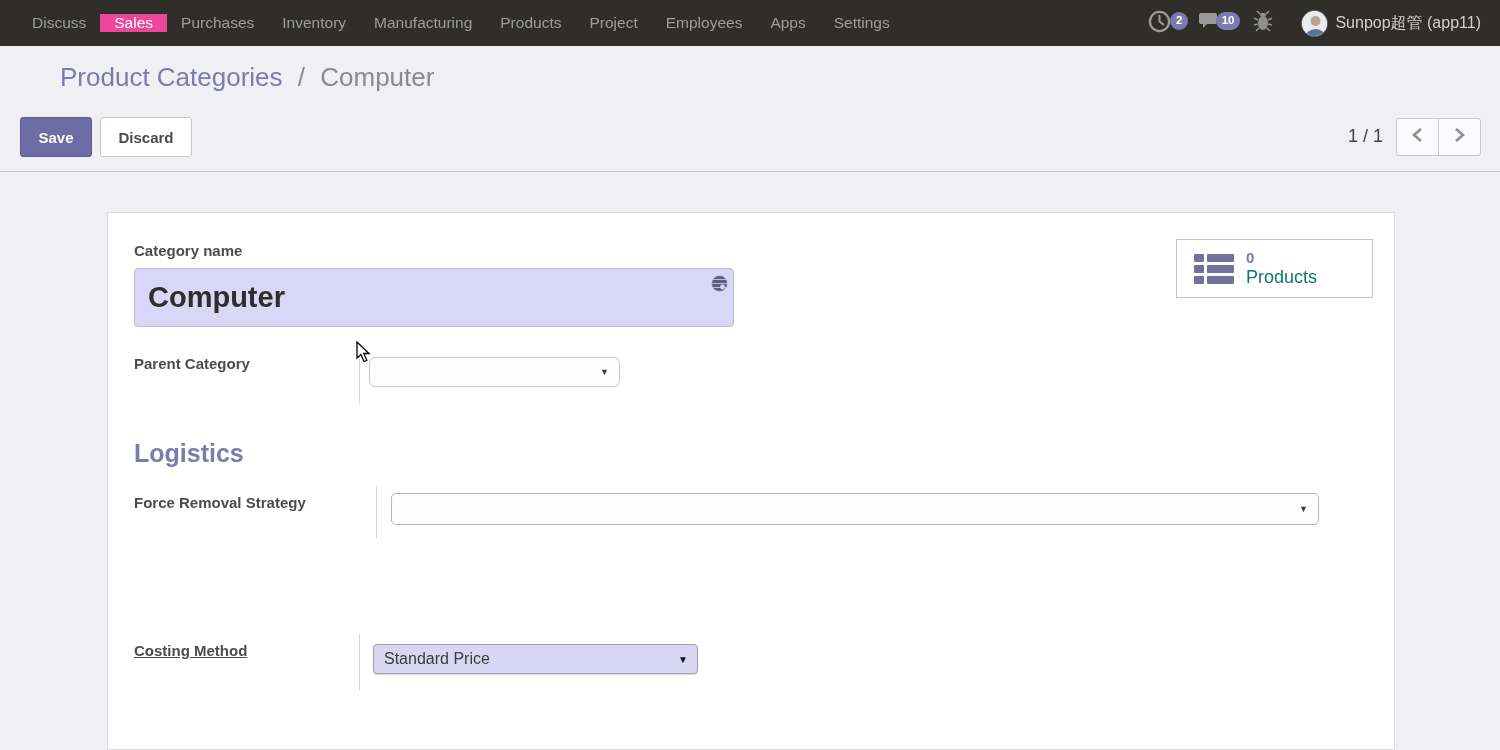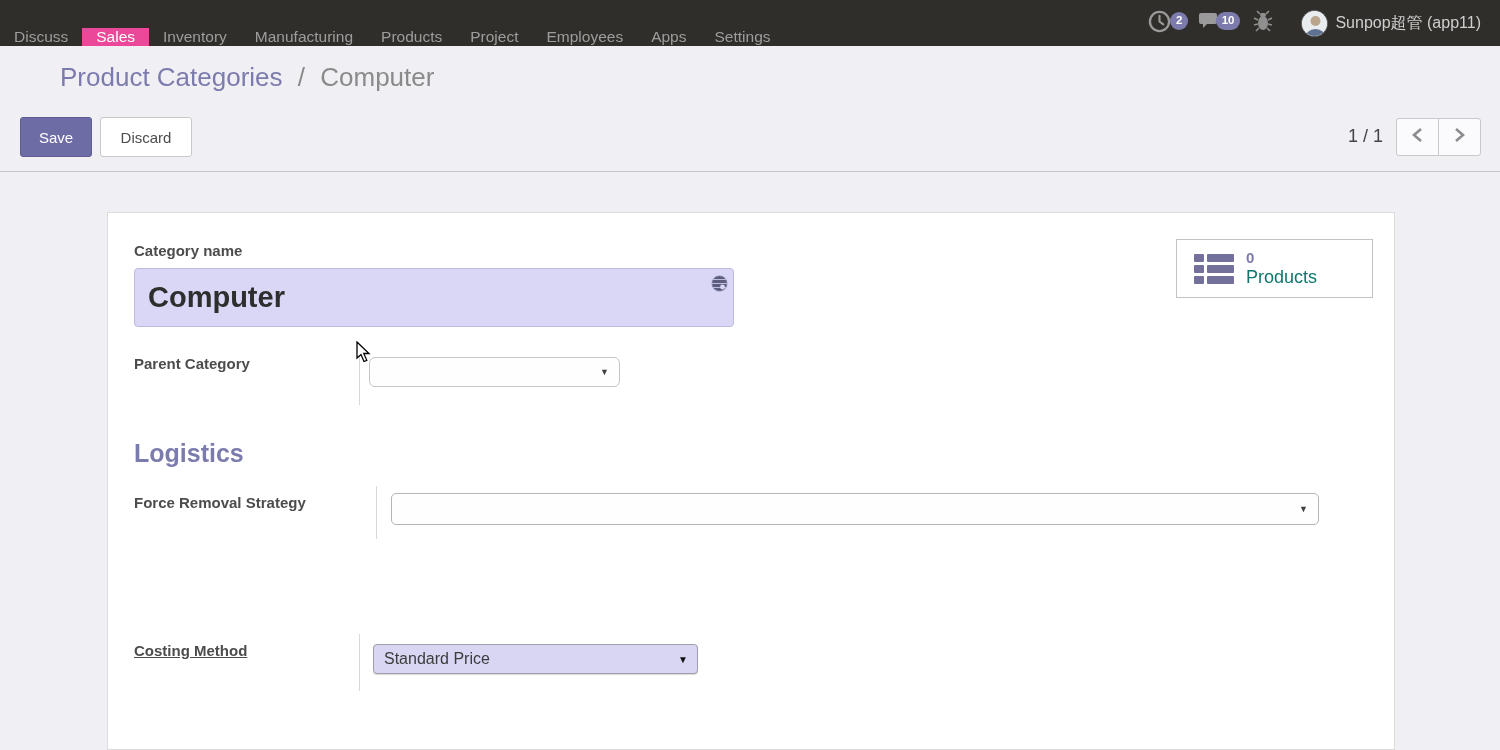--- a/index.html
+++ b/index.html
@@ -3,41 +3,41 @@
 <meta charset="utf-8">
 <style>
   * { margin:0; padding:0; box-sizing:border-box; }
   html,body { width:1500px; height:750px; }
   body { font-family:"Liberation Sans", sans-serif; background:#f0eff4; }
   #app { position:relative; width:1500px; height:750px; overflow:hidden; background:#f0eff4; }
 
   
   .topbar { position:absolute; top:0; left:0; width:1500px; height:46px;
             background:#302e2b; display:flex; align-items:stretch; }
-  .nav { display:flex; align-items:flex-end; }
+  .nav { display:flex; align-items:center; padding-left:18px; }
   .menu-item { display:flex; align-items:center; padding:0 14px; color:#9d9d9d;
                font-size:15.5px; cursor:pointer; white-space:nowrap; }
   .menu-item.active { background:#ec4899; color:#fff; }
   .systray { margin-left:auto; display:flex; align-items:center; padding-right:10px; }
   .tray-item { position:relative; display:flex; align-items:center; padding:0 9px; height:46px; cursor:pointer; }
   .badge { position:absolute; top:12px; right:-8px; background:#7d7bad; color:#fff;
            font-size:11.5px; font-weight:bold; line-height:1; border-radius:10px;
            padding:3px 6px; }
   .avatar { width:27px; height:27px; border-radius:50%; overflow:hidden; background:#e9e9e9;
             border:1px solid #555; }
   .user-name { color:#cfcfcf; font-size:16px; margin-left:7px; white-space:nowrap; }
 
   
   .breadcrumb { position:absolute; left:24px; top:62px; font-size:26px; white-space:nowrap; }
   .bc-parent { color:#7c7bad; cursor:pointer;margin-left:36px; }
   .bc-sep { color:#8a8a8a; margin:0 8px; }
   .bc-current { color:#8a8a8a; }
 
   .btn { position:absolute; top:117px; height:40px; border-radius:3px; font-size:15px;
-         font-family:"Liberation Sans",sans-serif; cursor:pointer; }
+         font-family:"Liberation Sans",sans-serif; cursor:pointer;font-weight:bold; }
   .btn-save { left:20px; width:72px; background:#6e6ca4; border:1px solid #5e5c93; color:#fff; }
   .btn-discard { left:100px; width:92px; background:#fff; border:1px solid #c8c8c8; color:#4c4c4c; }
 
   .pager-value { position:absolute; left:1348px; top:126px; font-size:18px; color:#444; }
   .pager-btns { position:absolute; left:1396px; top:118px; display:flex; }
   .pager-btn { width:43px; height:38px; background:#fbfbfd; border:1px solid #c9c9c9;
                display:flex; align-items:center; justify-content:center; cursor:pointer; }
   .pager-btn.prev { border-radius:3px 0 0 3px; }
   .pager-btn.next { border-radius:0 3px 3px 0; margin-left:-1px; }
 
@@ -85,20 +85,21 @@
 </style>
 </head>
 <body>
 
 <div id="app">
 
   <div class="topbar">
     <div class="nav">
       <div class="menu-item">Discuss</div>
       <div class="menu-item active">Sales</div>
+      <div class="menu-item">Purchases</div>
       <div class="menu-item">Inventory</div>
       <div class="menu-item">Manufacturing</div>
       <div class="menu-item">Products</div>
       <div class="menu-item">Project</div>
       <div class="menu-item">Employees</div>
       <div class="menu-item">Apps</div>
       <div class="menu-item">Settings</div>
     </div>
 
     <div class="systray">

